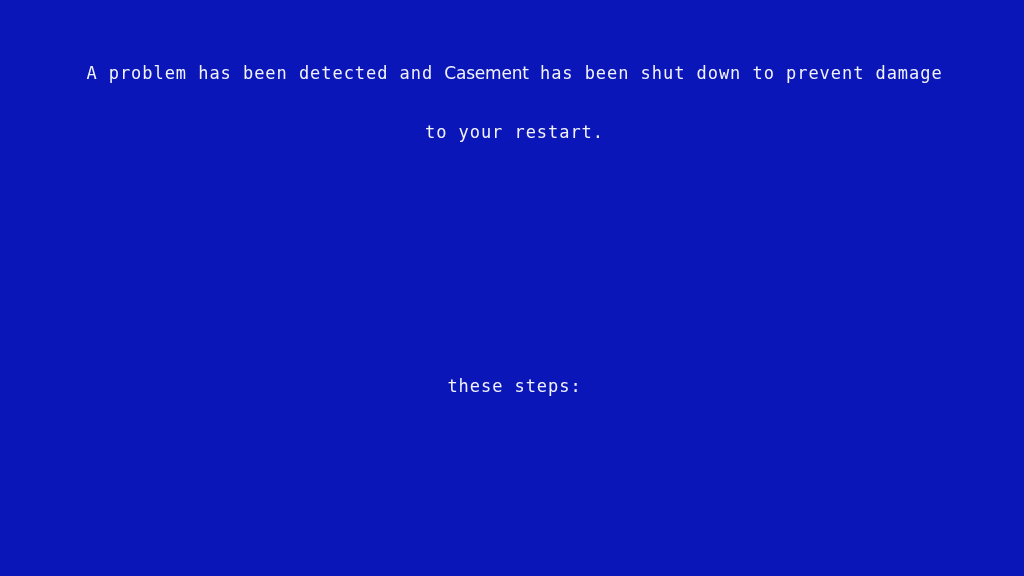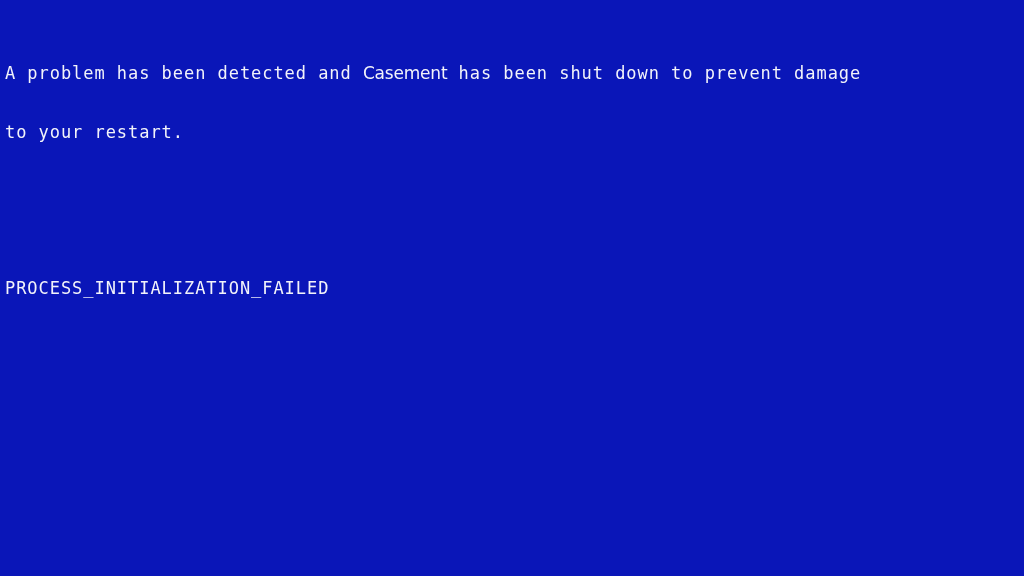--- a/index.html
+++ b/index.html
@@ -39,32 +39,32 @@
   
   .condensed {
     font-family: "DejaVu Sans", "Liberation Sans", sans-serif;
     font-size: 17px;
     letter-spacing: -0.2px;
   }
 </style>
 </head>
 <body style="background: rgb(10, 22, 184);">
 
-<div id="screen" style="background: rgb(10, 22, 184); color: rgb(242, 243, 250); width: 1024px; height: 576px;">
+<div id="screen" style="background: rgb(10, 22, 184); color: rgb(242, 243, 250); width: 1024px; height: 576px; text-align: center;">
   <div id="text-block">
 
     <span class="line"><span>A problem has been detected and </span><span class="condensed">Casement</span><span> has been shut down to prevent damage</span></span>
     <span class="line">to your restart.</span>
 
     <span class="line blank"></span>
 
-    <span class="line">PROCESS_INITIALIZATION_FAILED</span>
 
     <span class="line blank"></span>
 
+    <span class="line">these steps:</span>
 
     
 
     
     
     
 
     
 
     

